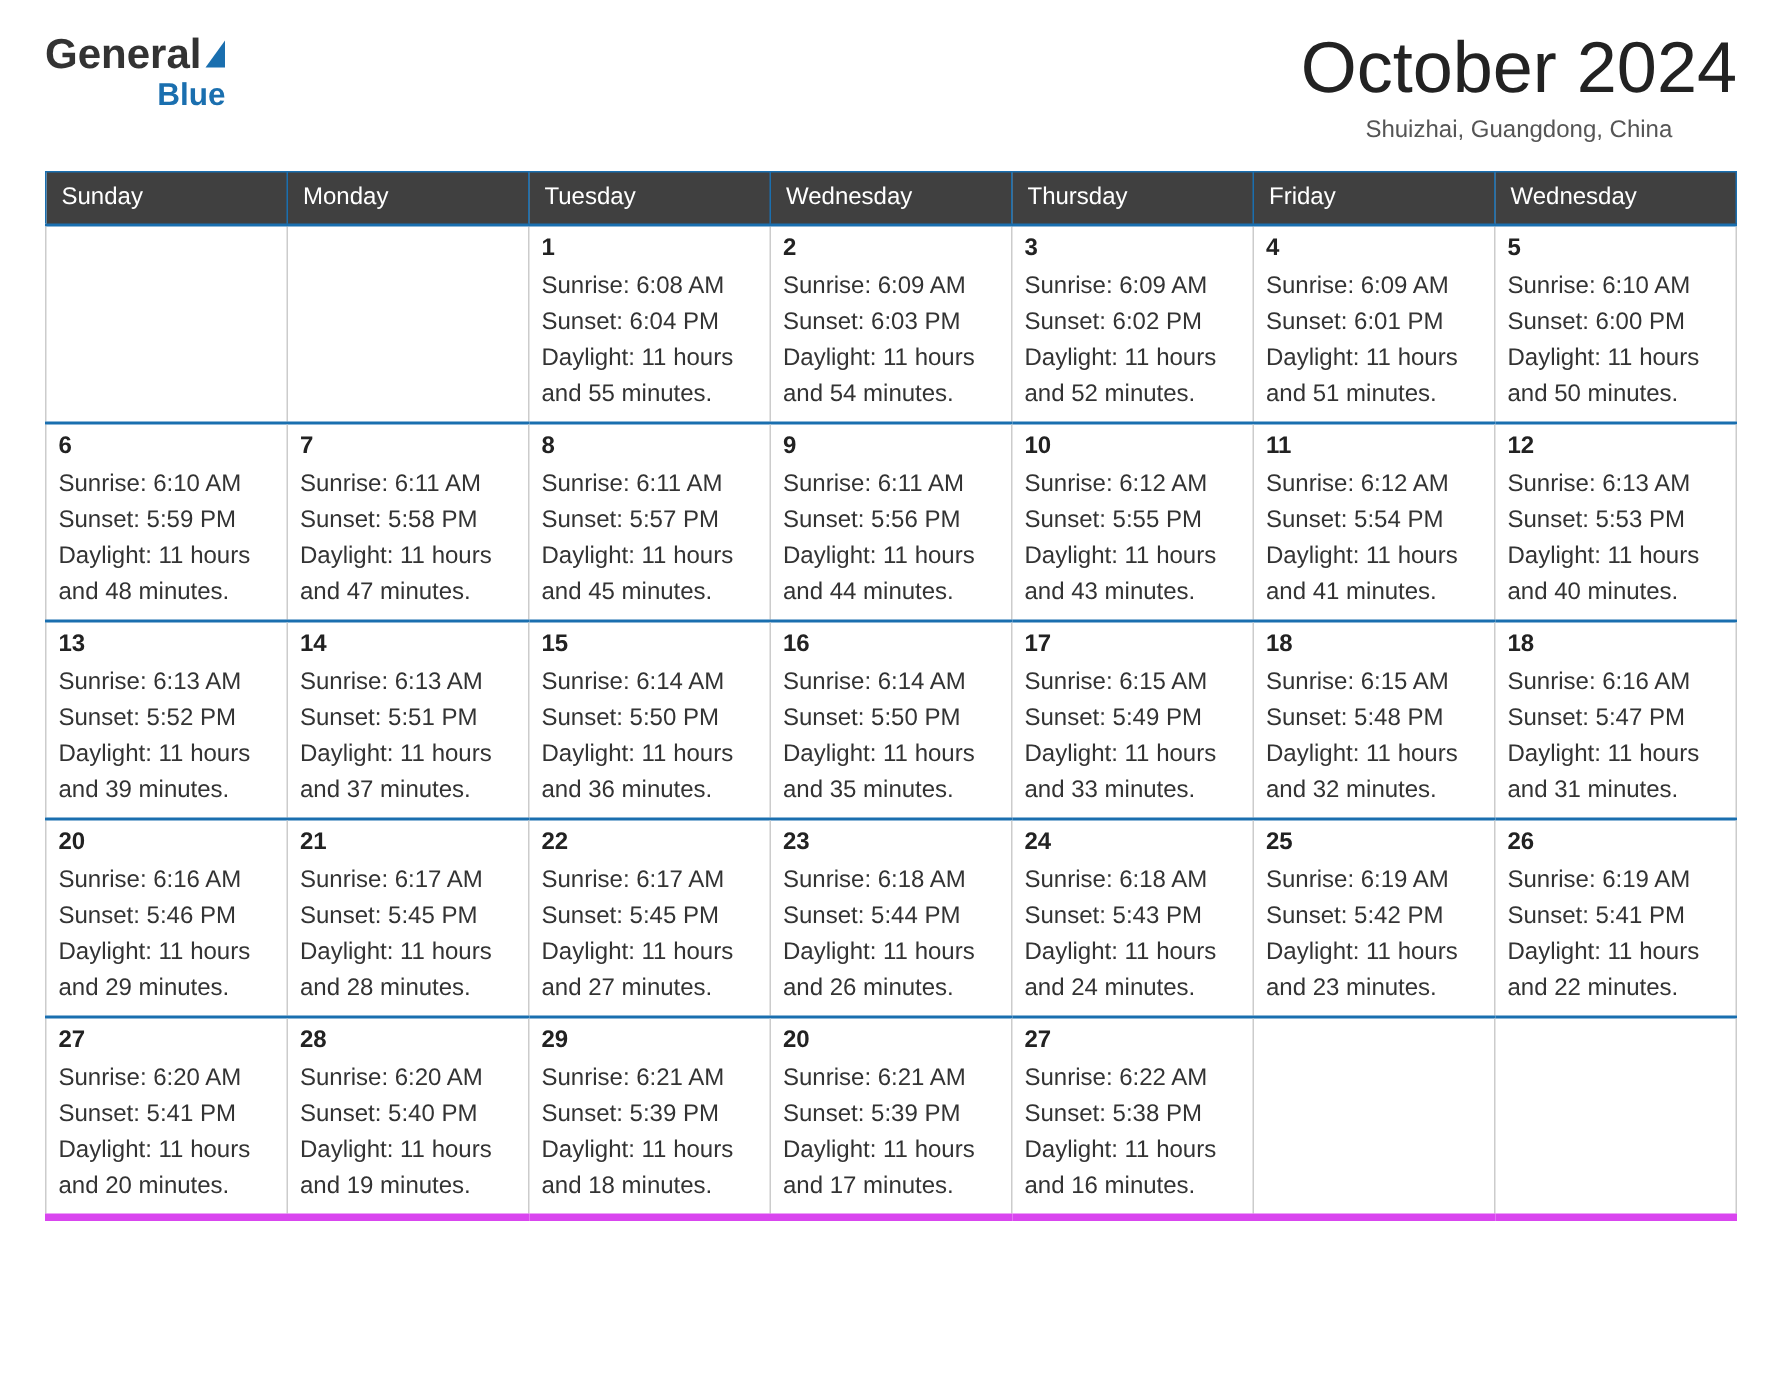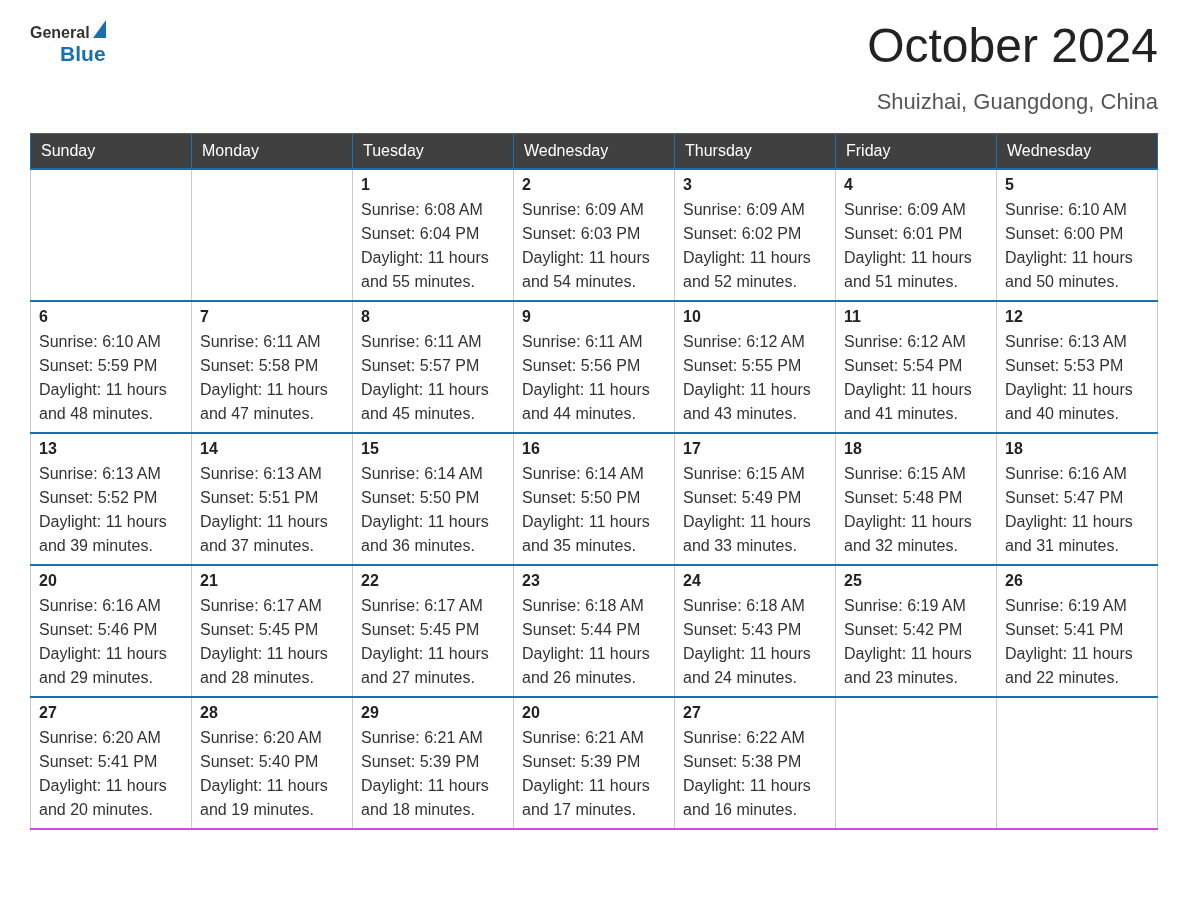--- a/index.html
+++ b/index.html
@@ -15,43 +15,44 @@
       justify-content: space-between;
       align-items: flex-start;
       margin-bottom: 18px;
     }
     .logo {
       display: flex;
       align-items: center;
       gap: 6px;
     }
     .logo-text-general {
-      font-size: 16px;
+      font-size: 28px;
       font-weight: bold;
       color: #333;
       text-align: right;
     }
     .logo-text-blue {
       font-size: 21px;
       font-weight: bold;
       color: #1a6faf;
     }
     .title-section {
       text-align: right;
     }
     .month-title {
       font-size: 48px;
       font-weight: normal;
       color: #222;
       line-height: 1.1;
     }
     .location {
-      font-size: 22px;
+      font-size: 16px;
       color: #555;
-      margin-top: 16px;
+      margin-top: 5px;
+      text-align: center;
     }
     .calendar {
       width: 100%;
       border-collapse: collapse;
       border: 1px solid #aaa;
     }
     .calendar th {
       background-color: #404040;
       color: #fff;
       font-size: 16px;
@@ -79,21 +80,21 @@
       color: #333;
       line-height: 1.5;
     }
     .calendar tr {
       border-bottom: 2px solid #1a6faf;
     }
     .calendar tbody tr td {
       border-bottom: 1px solid #ccc;
     }
     .calendar tbody tr:last-child td {
-      border-bottom: 2px solid #d946ef;
+      border-bottom: 5px solid #d946ef;
     }
     .row-divider td {
       border-top: 2px solid #1a6faf !important;
     }
     .logo-icon {
       display: flex;
       flex-direction: column;
       align-items: flex-end;
     }
     .logo-top {

